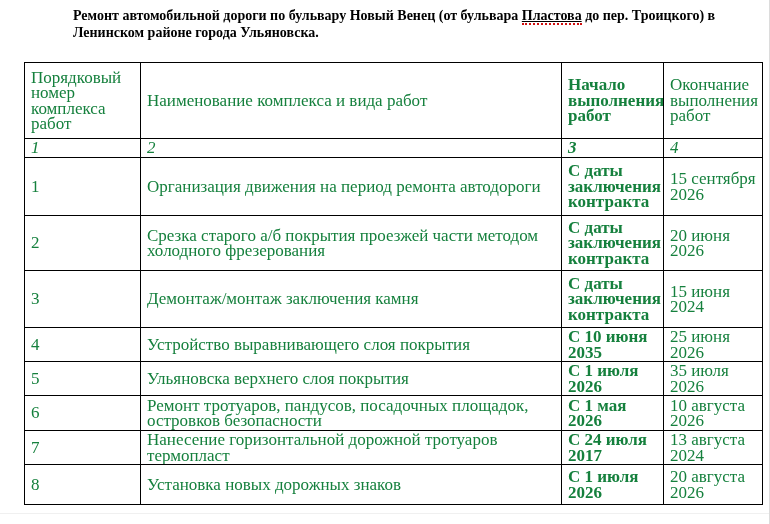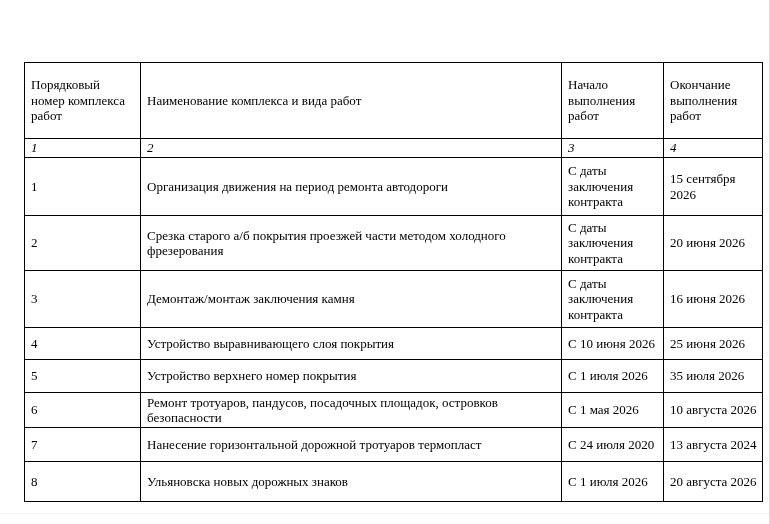--- a/index.html
+++ b/index.html
@@ -42,59 +42,60 @@
     border-bottom: 2px dotted #cf1010;
     padding-bottom: 0px;
   }
   table.schedule {
     position: absolute;
     left: 24px;
     top: 62px;
     border-collapse: collapse;
     table-layout: fixed;
     width: 738px;
-    font-size: 13px;
+    font-size: 17px;
     line-height: 15.5px;
-    color: #000000;
+    color: #15803d;
   }
   table.schedule td {
     border: 1px solid #000000;
     vertical-align: middle;
     padding: 2px 4px 2px 6px;
     overflow: hidden;
   }
   
   col.c1 { width: 116px; }
   col.c2 { width: 421px; }
   col.c3 { width: 102px; }
   col.c4 { width: 99px; }
   
   td.cell-c1 { padding-left: 5px; }
   td.cell-c2 { padding-right: 4px; margin-top: 47px; }
-  td.cell-c3 { padding-right: 19px; }
+  td.cell-c3 { padding-right: 19px; font-weight: bold; }
   td.cell-c4 { padding-right: 22px; }
   
   tr.header-row   { height: 76px; }
   tr.number-row   { height: 19px; }
   tr.number-row td { padding-top: 1px; padding-bottom: 1px; font-style: italic; }
   tbody.body-rows tr:nth-child(1) { height: 58px; }
   tbody.body-rows tr:nth-child(2) { height: 55px; }
   tbody.body-rows tr:nth-child(3) { height: 57px; }
   tbody.body-rows tr:nth-child(4) { height: 32px; }
   tbody.body-rows tr:nth-child(5) { height: 33px; }
   tbody.body-rows tr:nth-child(6) { height: 35px; }
   tbody.body-rows tr:nth-child(7) { height: 34px; }
   tbody.body-rows tr:nth-child(8) { height: 40px; }
   tbody.body-rows td { padding-top: 1px; padding-bottom: 1px; }
 </style>
 </head>
 <body>
 
 <div class="page">
 
+  <div class="doc-title"><span>Ремонт автомобильной дороги по бульвару Новый Венец (от бульвара </span><span class="misspelled">Пластова</span><span> до пер. Троицкого) в Ленинском районе города Ульяновска.</span></div>
 
   <table class="schedule">
     <colgroup>
       <col class="c1">
         <col class="c2">
         <col class="c3">
         <col class="c4">
     </colgroup>
     <tbody>
       <tr class="header-row">
@@ -120,49 +121,49 @@
       <tr>
         <td class="cell-c1">2</td>
         <td class="cell-c2">Срезка старого а/б покрытия проезжей части методом холодного фрезерования</td>
         <td class="cell-c3">С даты заключения контракта</td>
         <td class="cell-c4">20 июня 2026</td>
       </tr>
       <tr>
         <td class="cell-c1">3</td>
         <td class="cell-c2">Демонтаж/монтаж заключения камня</td>
         <td class="cell-c3">С даты заключения контракта</td>
-        <td class="cell-c4">16 июня 2026</td>
+        <td class="cell-c4">15 июня 2024</td>
       </tr>
       <tr>
         <td class="cell-c1">4</td>
         <td class="cell-c2">Устройство выравнивающего слоя покрытия</td>
-        <td class="cell-c3">С 10 июня 2026</td>
+        <td class="cell-c3">С 10 июня 2035</td>
         <td class="cell-c4">25 июня 2026</td>
       </tr>
       <tr>
         <td class="cell-c1">5</td>
-        <td class="cell-c2">Устройство верхнего номер покрытия</td>
+        <td class="cell-c2">Ульяновска верхнего слоя покрытия</td>
         <td class="cell-c3">С 1 июля 2026</td>
         <td class="cell-c4">35 июля 2026</td>
       </tr>
       <tr>
         <td class="cell-c1">6</td>
         <td class="cell-c2">Ремонт тротуаров, пандусов, посадочных площадок, островков безопасности</td>
         <td class="cell-c3">С 1 мая 2026</td>
         <td class="cell-c4">10 августа 2026</td>
       </tr>
       <tr>
         <td class="cell-c1">7</td>
         <td class="cell-c2">Нанесение горизонтальной дорожной тротуаров термопласт</td>
-        <td class="cell-c3">С 24 июля 2020</td>
+        <td class="cell-c3">С 24 июля 2017</td>
         <td class="cell-c4">13 августа 2024</td>
       </tr>
       <tr>
         <td class="cell-c1">8</td>
-        <td class="cell-c2">Ульяновска новых дорожных знаков</td>
+        <td class="cell-c2">Установка новых дорожных знаков</td>
         <td class="cell-c3">С 1 июля 2026</td>
         <td class="cell-c4">20 августа 2026</td>
       </tr>
     </tbody>
   </table>
 
   <div class="page-break-line"></div>
 
 </div>
 

